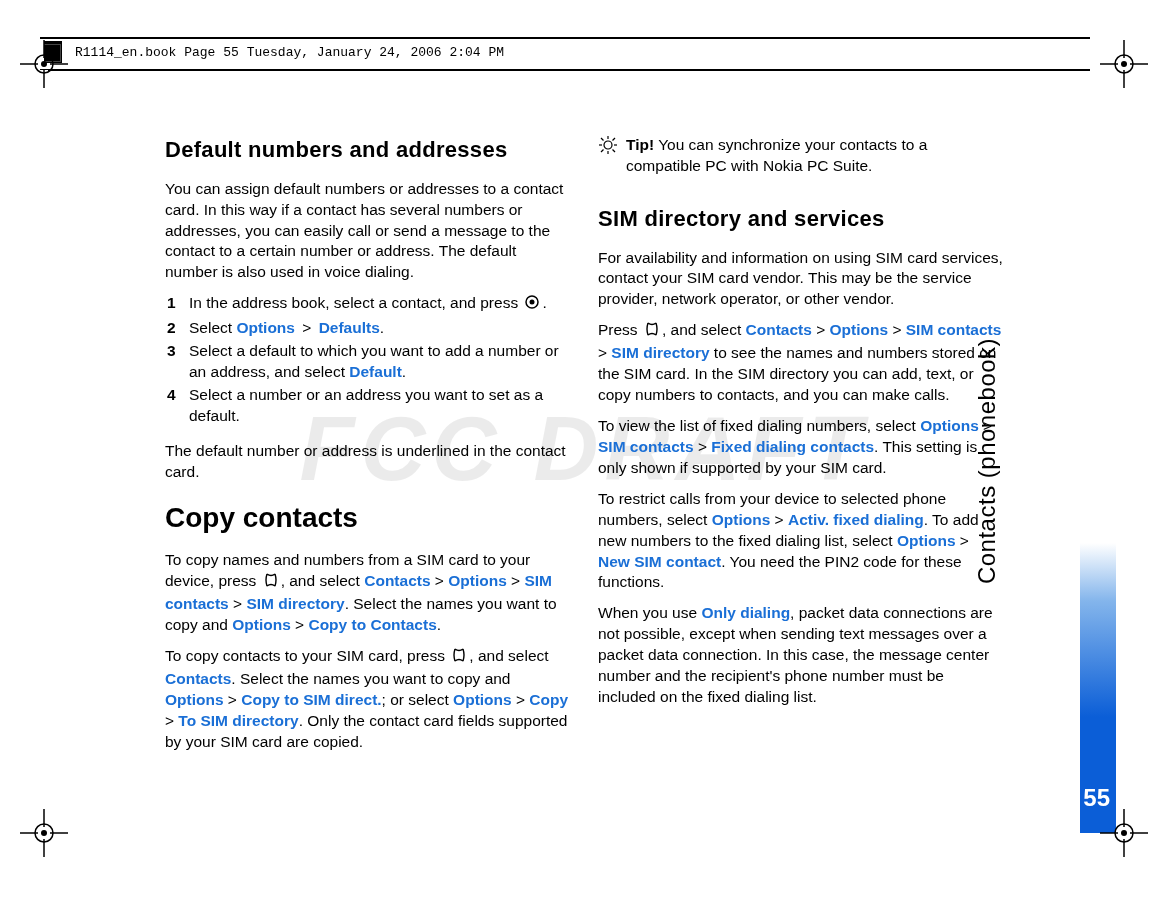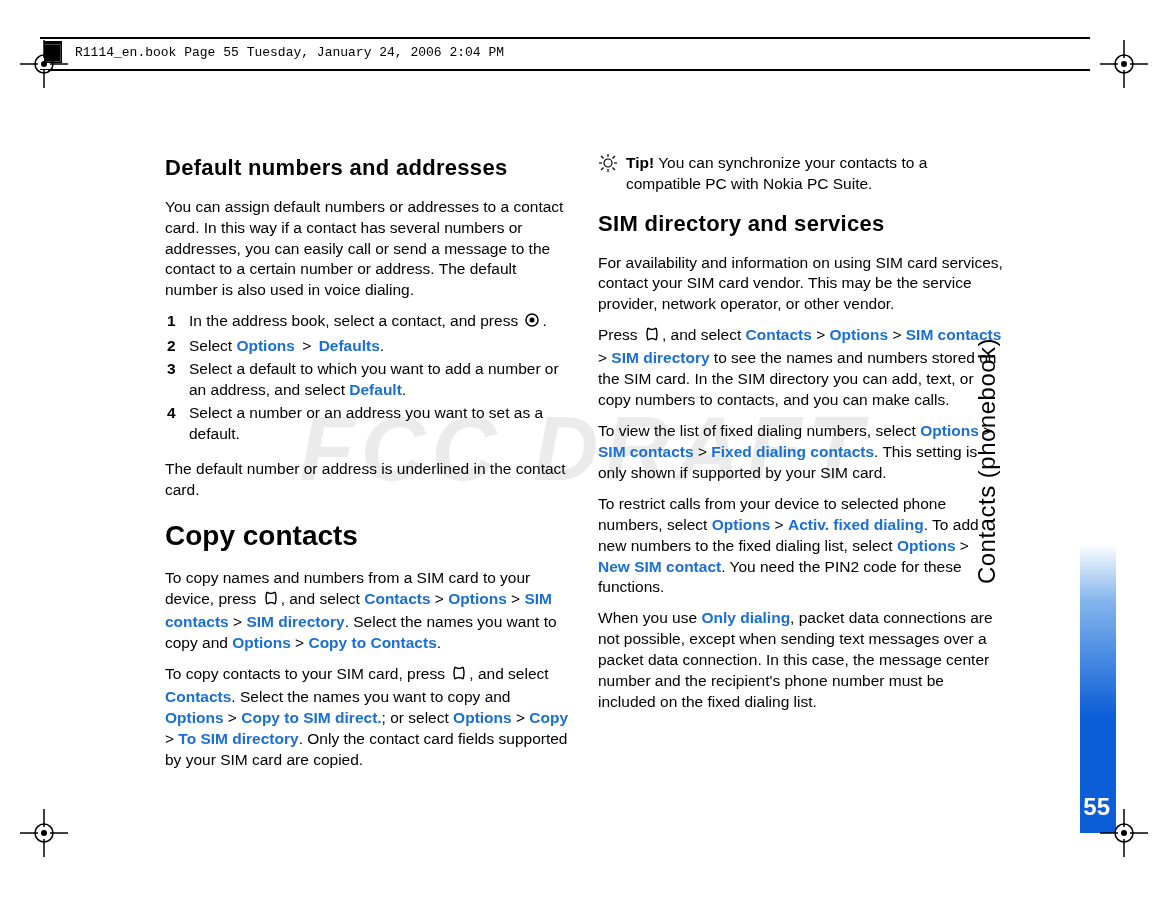--- a/index.html
+++ b/index.html
@@ -61,21 +61,21 @@
     content: "";
     position: absolute;
     left: 3px; top: 3px;
     width: 16px; height: 16px;
     border: 1px solid #444;
     background: #000;
   }
 
   .page {
     position: absolute;
-    left: 165px; top: 153px;
+    left: 165px; top: 135px;
     width: 840px;
     z-index: 2;
     color: #000;
     display: flex;
     gap: 28px;
   }
   .col {
     width: 405px;
     font-size: 15.5px;
     line-height: 1.35;
@@ -105,21 +105,21 @@
   .num-item .n {
     font-weight: bold;
     width: 22px;
     flex-shrink: 0;
   }
   .num-item .t { flex: 1; }
   .hl { color: #1a6fd6; font-weight: bold; }
   .gt { margin: 0 3px; }
   .tip-row {
     display: flex;
-    margin-bottom: 14px;
+    margin-bottom: 27px;
   }
   .tip-row .tip-icon-wrap {
     width: 28px;
     flex-shrink: 0;
   }
   .tip-row .tip-text { flex: 1; }
   .tip-label { font-weight: bold; }
   .key-dot, .key-menu {
     display: inline-block;
     vertical-align: -2px;
@@ -148,21 +148,21 @@
   .side-gradient {
     position: absolute;
     right: 0; bottom: 0;
     width: 36px;
     height: 290px;
     background: linear-gradient(to bottom, rgba(30,120,220,0.0) 0%, rgba(30,120,220,0.55) 20%, #0b5ed7 60%, #0b5ed7 100%);
   }
   .page-num {
     position: absolute;
     right: 6px;
-    bottom: 12px;
+    bottom: 21px;
     color: #fff;
     font-weight: bold;
     font-size: 24px;
   }
   .crop-cover {
     position:absolute;
     background:#fff;
     z-index:4;
   }
 </style>

